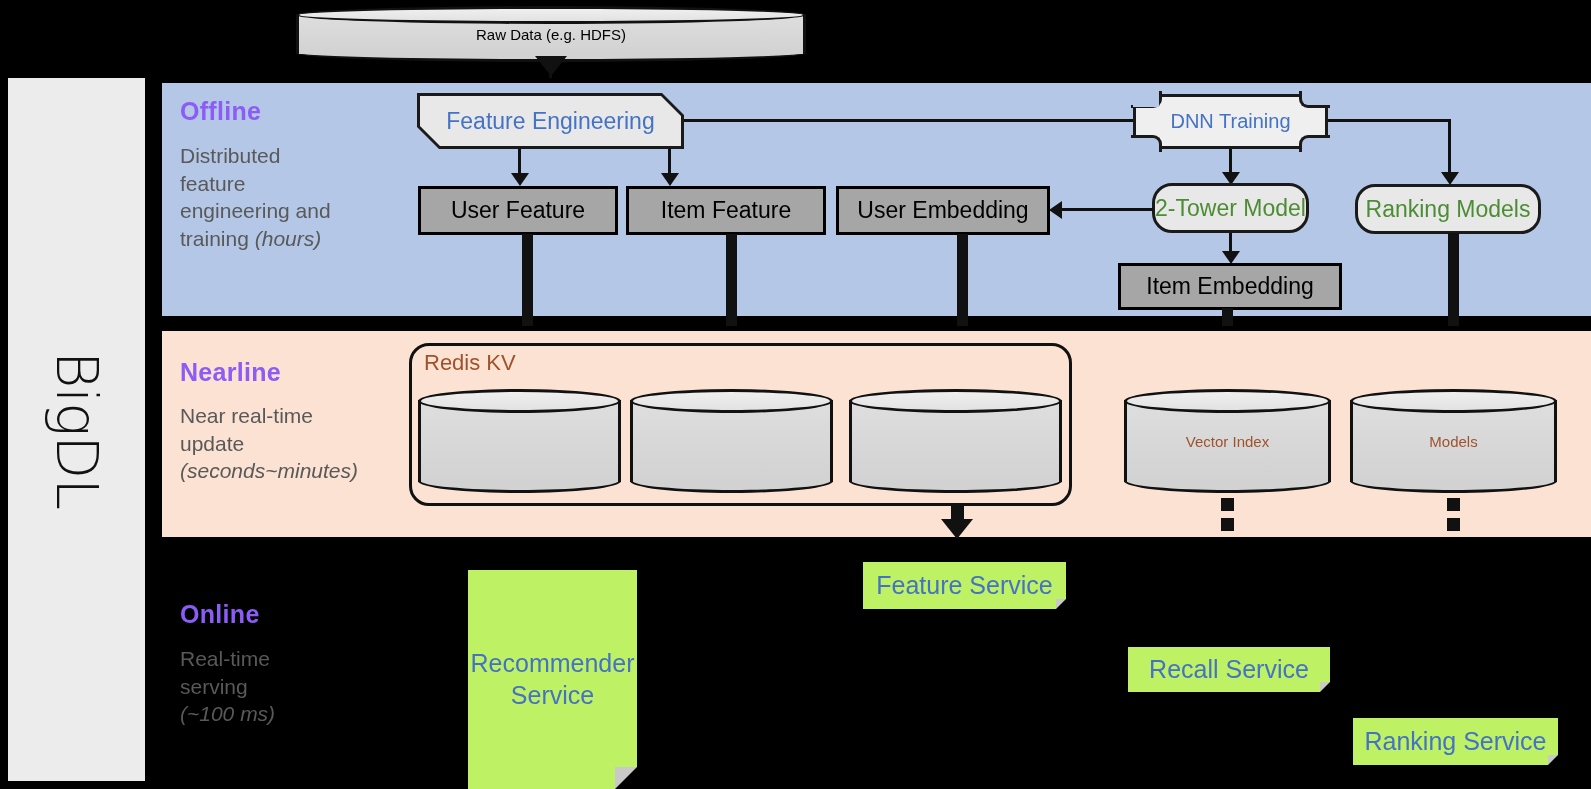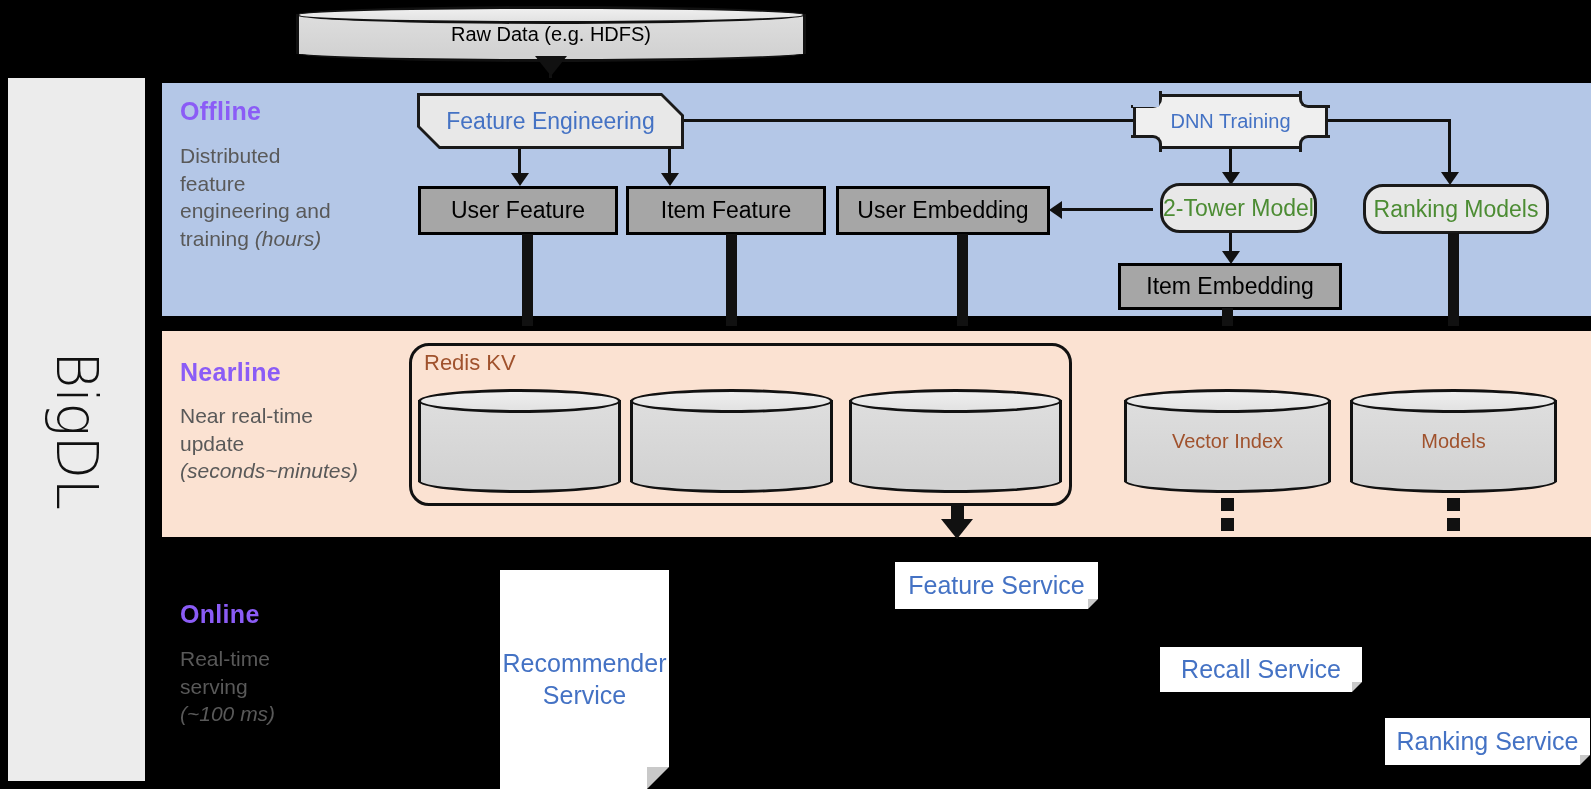--- a/index.html
+++ b/index.html
@@ -33,21 +33,21 @@
 
   
   .graybox{background:#a6a6a6;border:3px solid #000;color:#000;font-size:23px;}
 
   
   .litebox{background:#e8e8e8;border:3px solid #1a1a1a;font-size:23px;}
   .t-blue{color:#4472c4;}
   .t-green{color:#4c8c33;}
   .t-brown{color:#a0522d;}
 
-  .rounded{border-radius:20px;margin-left:8px;}
+  .rounded{border-radius:20px;}
 
   
   .chamfer{
     background:#e8e8e8;
     clip-path:polygon(0 0, calc(100% - 22px) 0, 100% 22px, 100% 100%, 22px 100%, 0 calc(100% - 22px));
   }
   .chamfer-in{
     position:absolute;inset:3px;background:#e8e8e8;
     clip-path:polygon(0 0, calc(100% - 20px) 0, 100% 20px, 100% 100%, 20px 100%, 0 calc(100% - 20px));
     display:flex;align-items:center;justify-content:center;
@@ -71,21 +71,21 @@
   
   .cyl{position:absolute;}
   .cyl .body{position:absolute;left:0;right:0;top:11px;bottom:11px;
     background:linear-gradient(180deg,#dedede,#d2d2d2);
     border-left:3px solid #111;border-right:3px solid #111;}
   .cyl .top{position:absolute;left:0;right:0;top:0;height:24px;border-radius:50%;
     background:linear-gradient(180deg,#efefef,#e2e2e2);border:3px solid #111;box-sizing:border-box;}
   .cyl .bot{position:absolute;left:0;right:0;bottom:0;height:24px;border-radius:50%;
     background:#d2d2d2;border:3px solid #111;box-sizing:border-box;}
   .cyl .lbl{position:absolute;left:0;right:0;top:0;bottom:0;display:flex;
-    align-items:center;justify-content:center;font-size:20px;z-index:4;}
+    align-items:center;justify-content:center;font-size:15px;z-index:4;}
 
   
   .cyl-flat .top{height:18px;}
   .cyl-flat .bot{height:18px;}
   .cyl-flat .body{top:8px;bottom:8px;}
 
   
   #redis-group{left:409px;top:343px;width:663px;height:163px;border:3px solid #111;border-radius:20px;}
   #redis-label{left:424px;top:350px;font-size:22px;color:#a0522d;}
 
@@ -95,21 +95,21 @@
   .thinh{height:3px;}
   .thick{width:11px;}
 
   .ah-dn{position:absolute;width:0;height:0;border-left:9px solid transparent;border-right:9px solid transparent;border-top:13px solid #111;}
   .ah-dn-big{position:absolute;width:0;height:0;border-left:16px solid transparent;border-right:16px solid transparent;border-top:20px solid #111;}
   .ah-rt{position:absolute;width:0;height:0;border-top:9px solid transparent;border-bottom:9px solid transparent;border-left:13px solid #111;}
   .ah-lf{position:absolute;width:0;height:0;border-top:9px solid transparent;border-bottom:9px solid transparent;border-right:13px solid #111;}
   .sq{position:absolute;width:13px;height:13px;background:#111;}
 
   
-  .docbox{position:absolute;background:#ffffff;margin-left:32px;}
+  .docbox{position:absolute;background:#bef264;}
   .docbox .fold{position:absolute;right:0;bottom:0;width:0;height:0;
     border-left:16px solid #c9c9c9;border-bottom:16px solid #000;}
   .docbox .txt{position:absolute;inset:0;display:flex;align-items:center;justify-content:center;
     text-align:center;font-size:25px;color:#4472c4;line-height:1.25;}
 
   .docsmall .fold{border-left-width:10px;border-bottom-width:10px;}
 </style>
 </head>
 <body>
 

